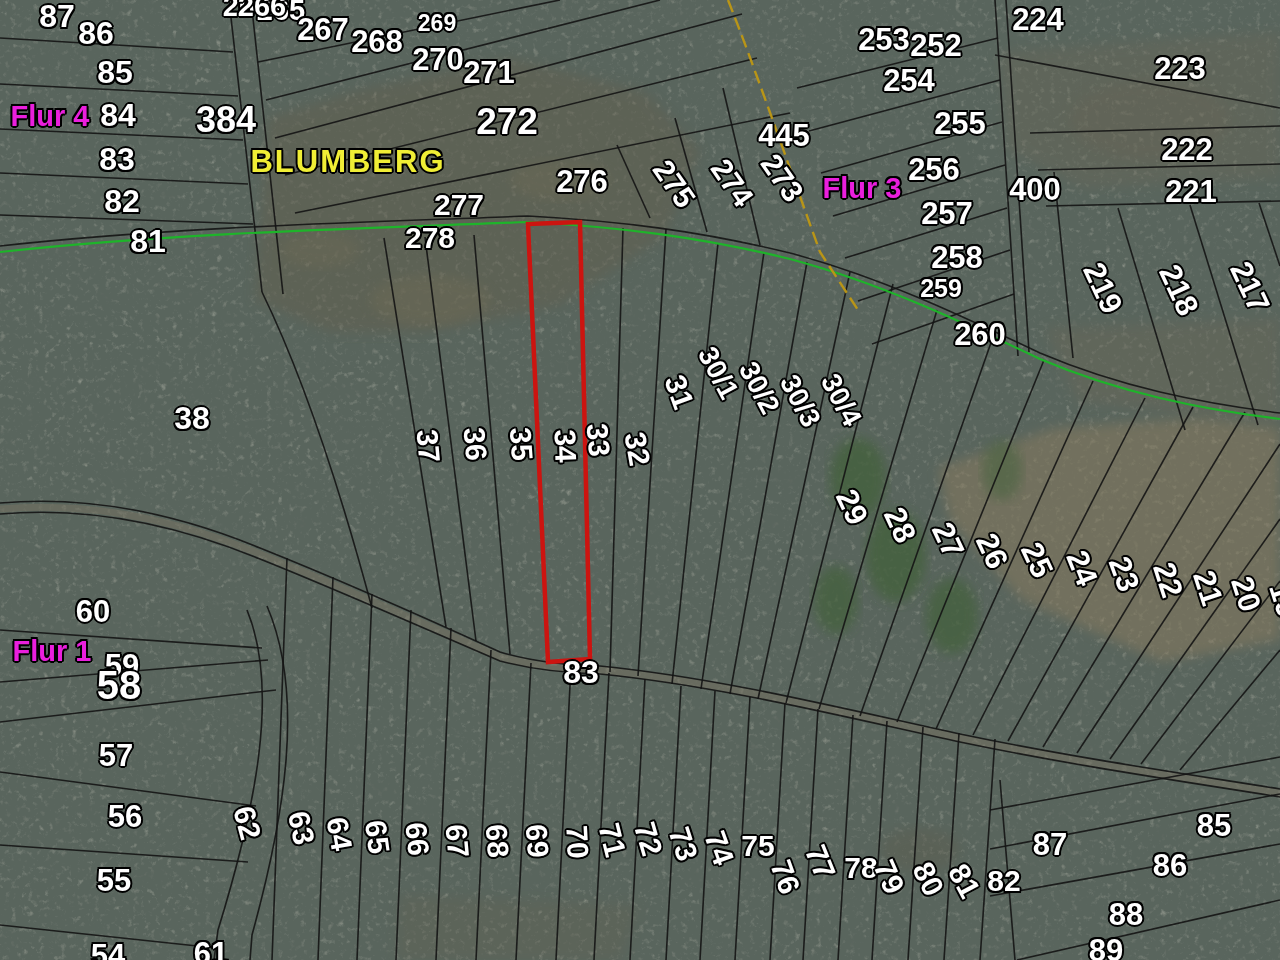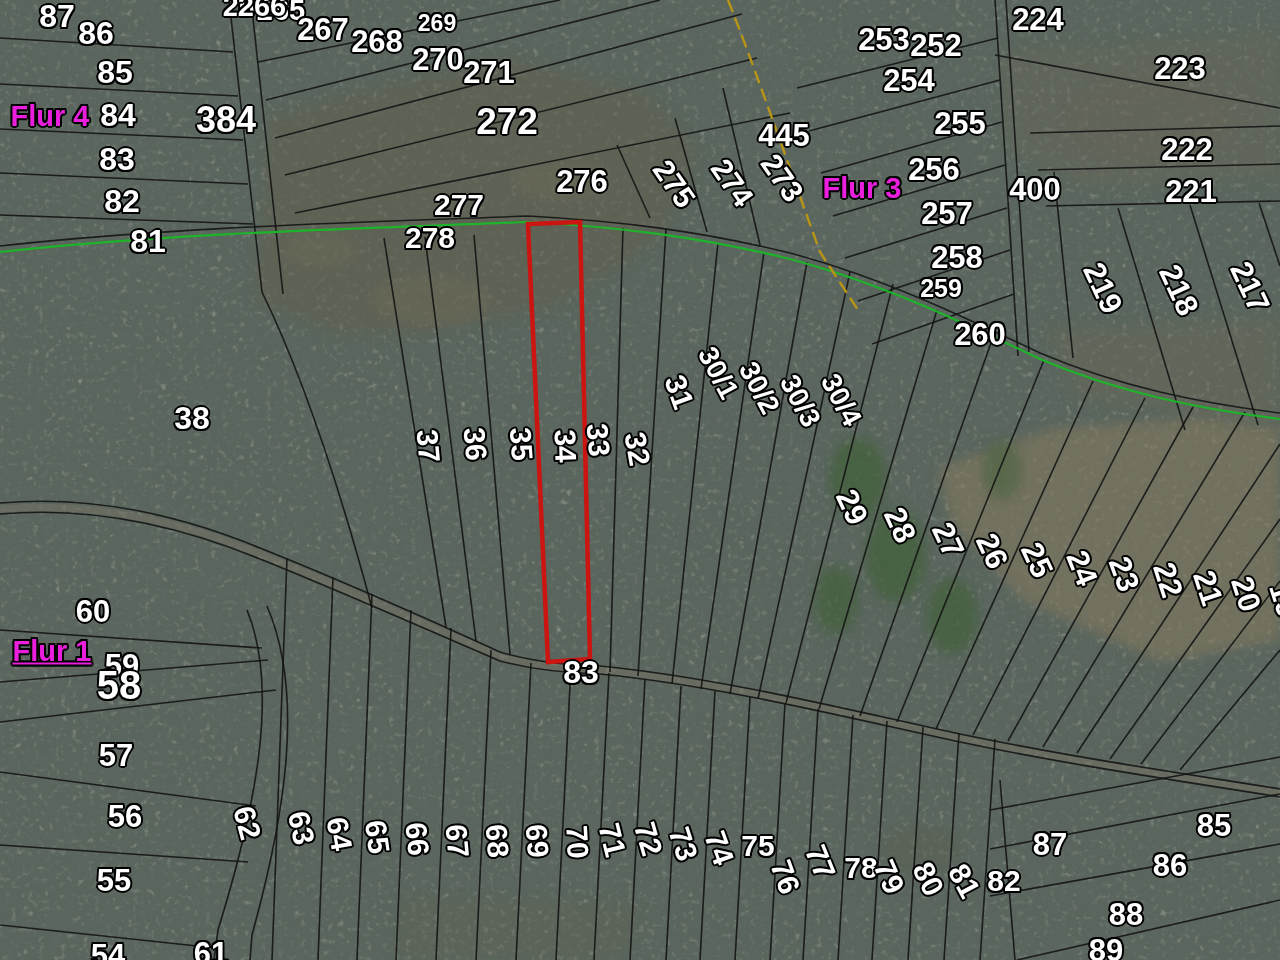--- a/index.html
+++ b/index.html
@@ -251,17 +251,18 @@
       <div class="lbl" style="left: 889px; top: 877px; font-size: 30px; --r: 66deg;">79</div>
       <div class="lbl" style="left: 928px; top: 879px; font-size: 30px; --r: 64deg;">80</div>
       <div class="lbl" style="left: 964px; top: 881px; font-size: 30px; --r: 62deg;">81</div>
       <div class="lbl" style="left: 1004px; top: 881px; font-size: 30px; --r: 0deg;">82</div>
       <div class="lbl" style="left: 581px; top: 672px; font-size: 32px; --r: 0deg;">83</div>
       <div class="lbl" style="left: 1214px; top: 825px; font-size: 31px; --r: 0deg;">85</div>
       <div class="lbl" style="left: 1170px; top: 865px; font-size: 31px; --r: 0deg;">86</div>
       <div class="lbl" style="left: 1050px; top: 844px; font-size: 31px; --r: 0deg;">87</div>
       <div class="lbl" style="left: 1126px; top: 914px; font-size: 31px; --r: 0deg;">88</div>
       <div class="lbl" style="left: 1106px; top: 950px; font-size: 31px; --r: 0deg;">89</div>
+      <div class="lbl y" style="left: 348px; top: 161px; font-size: 31px; --r: 0deg;">BLUMBERG</div>
       <div class="lbl m" style="left: 50px; top: 116px; font-size: 29px; --r: 0deg;">Flur 4</div>
       <div class="lbl m" style="left: 862px; top: 188px; font-size: 29px; --r: 0deg;">Flur 3</div>
-      <div class="lbl m" style="left: 52px; top: 651px; font-size: 29px; text-decoration: underline; --r: 0deg;">Flur 1</div>
+      <div class="lbl m" style="left: 52px; top: 651px; font-size: 29px; --r: 0deg;">Flur 1</div>
     </div>
 </div>
 
 </body></html>

